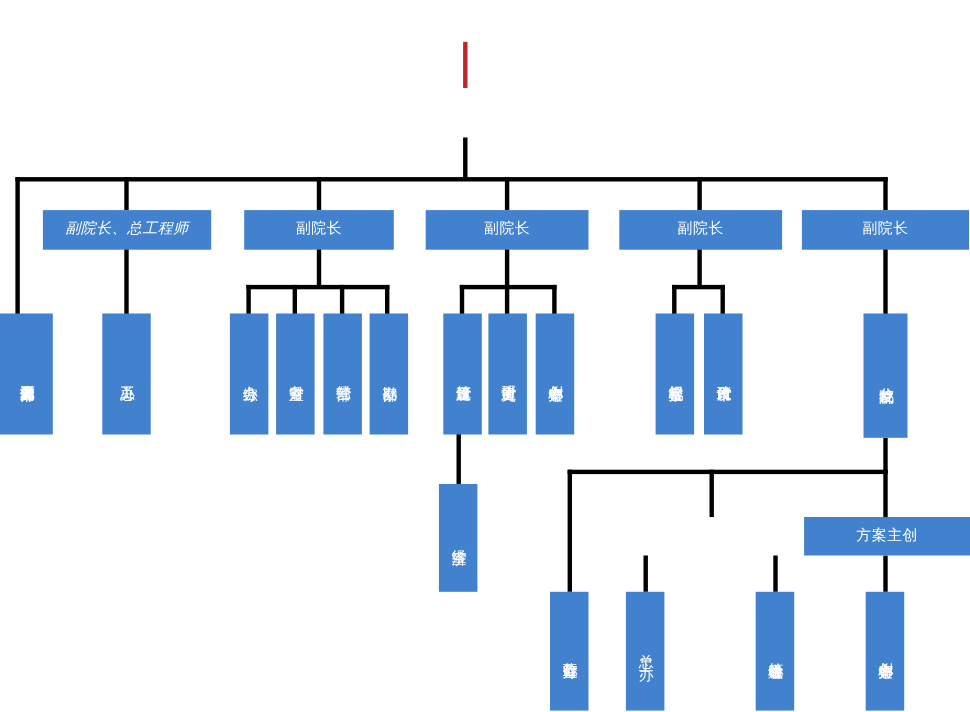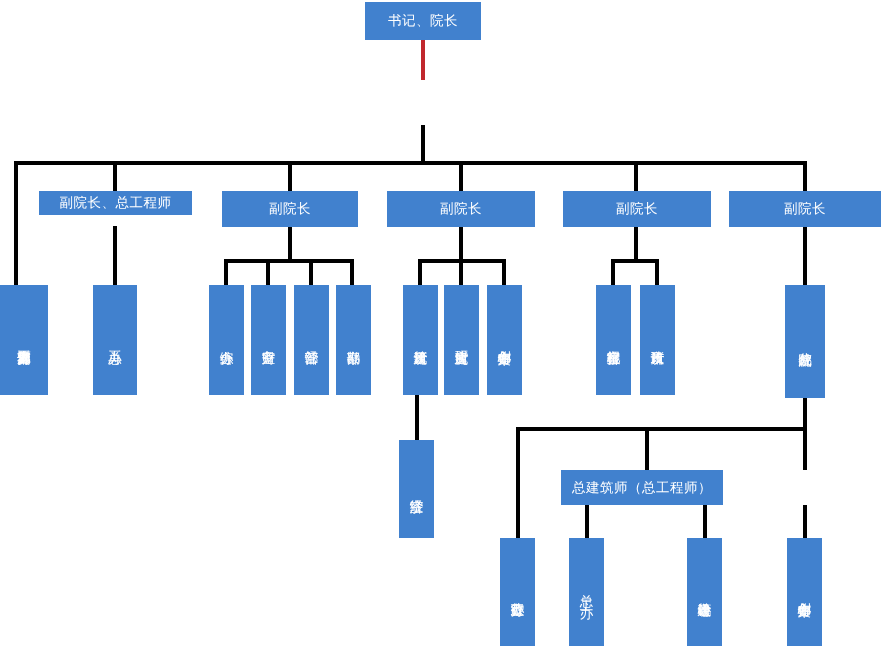--- a/index.html
+++ b/index.html
@@ -107,26 +107,23 @@
   <div class="conn" style="left:516px; top:427px; width:291px; height:4px;"></div>
   <div class="conn" style="left:516px; top:427px; width:4px; height:111px;"></div>
   <div class="conn" style="left:645px; top:427px; width:4px; height:43px;"></div>
   <div class="conn" style="left:803px; top:427px; width:4px; height:43px;"></div>
 
   <div class="conn" style="left:585px; top:505px; width:4px; height:33px;"></div>
   <div class="conn" style="left:703px; top:505px; width:4px; height:33px;"></div>
 
   <div class="conn" style="left:803px; top:505px; width:4px; height:33px;"></div>
 
-  <div class="node h" style="left:365px; top:2px; width:116px; height:38px;">
-    <span>书记、院长</span>
-  </div>
-
-
-  <div class="node h" style="left:39px; top:191px; width:153px; height:24px;">
+
+
+  <div class="node h" style="left:39px; top:191px; width:153px; height:36px;font-style:italic;">
     <span>副院长、总工程师</span>
   </div>
 
   <div class="node h" style="left:222px; top:191px; width:136px; height:36px;">
     <span>副院长</span>
   </div>
 
   <div class="node h" style="left:387px; top:191px; width:148px; height:36px;">
     <span>副院长</span>
   </div>
@@ -185,24 +182,24 @@
   </div>
 
   <div class="node v" style="left:785px; top:285px; width:40px; height:113px;">
     <span class="vtxt">成都分院</span>
   </div>
 
   <div class="node v" style="left:399px; top:440px; width:35px; height:98px;">
     <span class="vtxt">经济室</span>
   </div>
 
-  <div class="node h" style="left:561px; top:470px; width:162px; height:35px;">
-    <span>总建筑师（总工程师）</span>
-  </div>
-
+
+  <div class="node h" style="left:731px; top:470px; width:151px; height:35px;">
+    <span>方案主创</span>
+  </div>
 
   <div class="node v" style="left:500px; top:538px; width:35px; height:108px;">
     <span class="vtxt">行政办公室</span>
   </div>
 
   <div class="node v spaced" style="left:569px; top:538px; width:35px; height:108px;">
     <span class="vtxt">总工办</span>
   </div>
 
   <div class="node v" style="left:687px; top:538px; width:35px; height:108px;">

